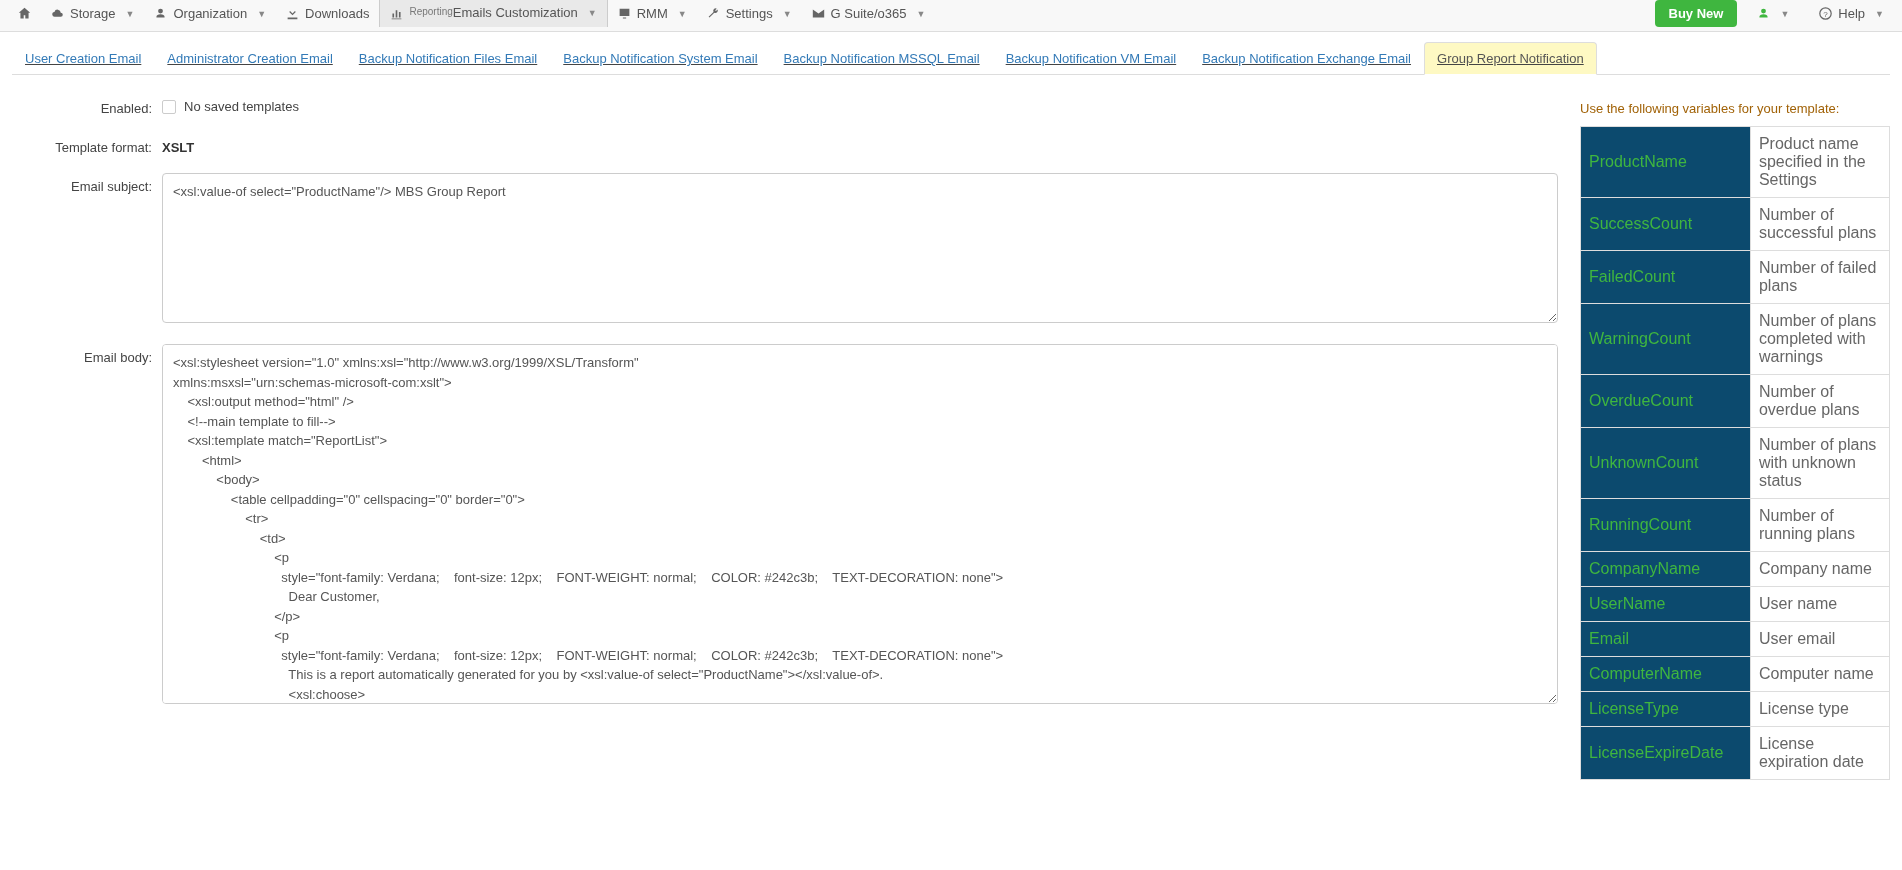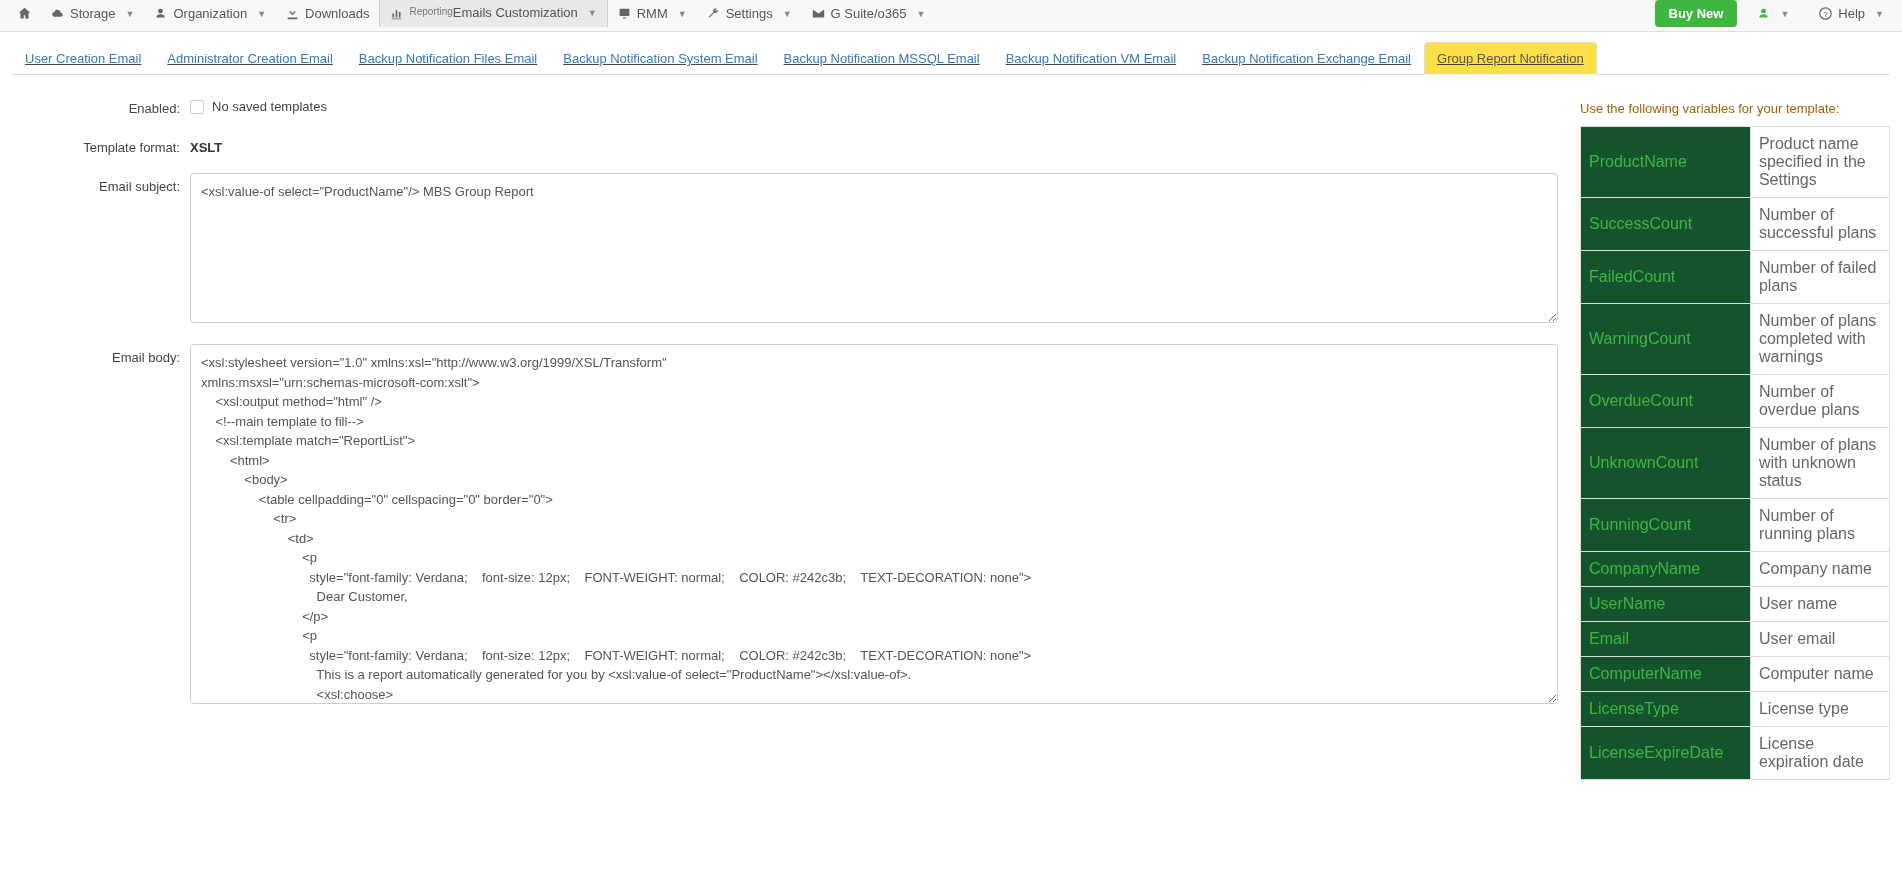--- a/index.html
+++ b/index.html
@@ -13,45 +13,45 @@
   .nav-item svg { width: 13px; height: 13px; }
   .nav-item.active-nav { background: #e9e9e9; border-left: 1px solid #ccc; border-right: 1px solid #ccc; }
   .nav-item.active-nav .nav-sub { display: flex; flex-direction: row; line-height: 1.1; }
   .nav-sub-small { font-size: 10px; color: #777; }
   .caret { margin-left: 4px; font-size: 9px; color: #888; }
   .btn-buy { background: #3fb63f; color: #fff; border: none; border-radius: 4px; padding: 6px 14px; font-size: 13px; font-weight: bold; cursor: pointer; }
   
   
   .tabs { display: flex; border-bottom: 1px solid #ddd; margin: 10px 12px 0 12px; text-decoration: underline; }
   .tab { padding: 8px 12px; font-size: 13px; color: #337ab7; cursor: pointer; border: 1px solid transparent; border-bottom: none; margin-bottom: -1px; }
-  .tab.active { color: #555; border: 1px solid #ddd; border-bottom: 1px solid #fff; border-radius: 4px 4px 0 0; background: #fde047; text-align: right; }
-  
-  
-  .content { padding: 20px 12px 0 12px; display: flex; gap: 22px; margin-left: 28px; }
+  .tab.active { color: #555; border: 1px solid #ddd; border-bottom: 1px solid #fff; border-radius: 4px 4px 0 0; background: #fef9c3; text-align: right; }
+  
+  
+  .content { padding: 20px 12px 0 12px; display: flex; gap: 22px; }
   .form-col { flex: 1; }
   .vars-col { width: 310px; }
   
   .form-row { display: flex; margin-bottom: 18px; }
   .form-label { width: 150px; text-align: right; padding-right: 10px; padding-top: 6px; color: #444; font-size: 13px; }
   .form-control-wrap { flex: 1; }
   
   .checkbox-wrap { display: flex; align-items: center; gap: 8px; padding-top: 4px; }
   .checkbox-box { width: 14px; height: 14px; border: 1px solid #ccc; border-radius: 2px; background: #fff; cursor: pointer; }
   
   .static-text { padding-top: 6px; font-weight: bold; color: #333; }
   
   textarea.form-control { width: 100%; border: 1px solid #ccc; border-radius: 4px; padding: 8px 10px; font-family: inherit; font-size: 13px; color: #555; resize: vertical; line-height: 1.5; }
   textarea.subject { height: 150px; }
   textarea.body { height: 360px; white-space: pre; overflow: auto; }
   
   
   .vars-title { font-size: 13px; color: #a16207; margin-bottom: 10px; padding-top: 6px; }
   .vars-table { width: 100%; border-collapse: collapse; border: 1px solid #ddd; }
   .vars-table td { border: 1px solid #ddd; padding: 8px 8px; font-size: 16px; vertical-align: middle; }
-  .vars-table td.var-name { color: #3fb63f; background: #14532d; width: 55%; word-break: break-all; }
+  .vars-table td.var-name { color: #3fb63f; background: #0c4a6e; width: 55%; word-break: break-all; }
   .vars-table td.var-desc { color: #666; }
   
   
   .icon-fill { fill: #666; }
 </style>
 </head>
 <body>
 
 <div class="navbar">
   <div class="nav-left">

